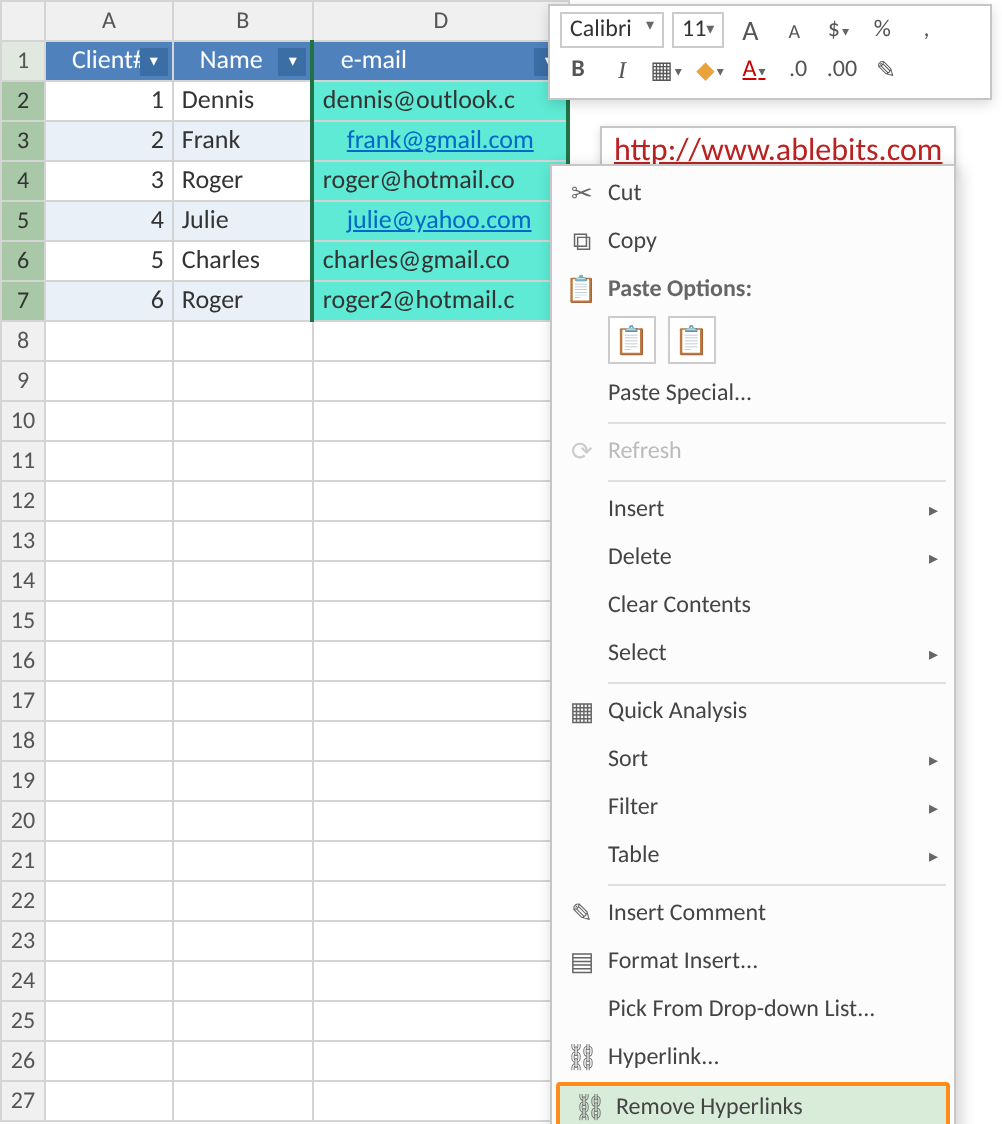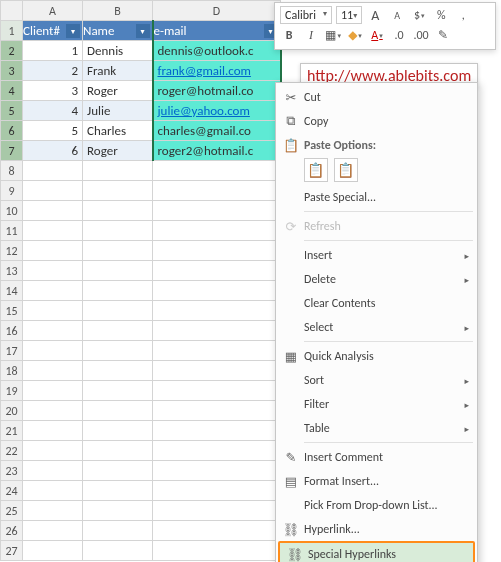--- a/index.html
+++ b/index.html
@@ -4,28 +4,28 @@
 <style>
 * { box-sizing: border-box; margin: 0; padding: 0; }
 body { font-family: Calibri, Arial, sans-serif; font-size: 13px; color: #333; background: #fff; width: 501px; height: 562px; overflow: hidden; position: relative; }
 
 
 .grid { border-collapse: collapse; position: absolute; top: 0; left: 0; }
 .grid th, .grid td { border: 1px solid #d4d4d4; height: 20px; font-weight: normal; }
 .hdr { background: #f0f0f0; text-align: center; font-size: 12px; color: #555; }
 .rowhdr { width: 22px; background: #f0f0f0; text-align: center; font-size: 12px; color: #555; }
 .colA { width: 60px; } .colB { width: 70px; } .colD { width: 128px; }
-.tblhdr { background: #4f81bd; color: #fff; padding: 0 0; position: relative; }
+.tblhdr { background: #4f81bd; color: #fff; padding: 0 13px; position: relative; }
 .drop { position: absolute; right: 2px; top: 3px; width: 14px; height: 14px; background: #3b6ea5; display: flex; align-items: center; justify-content: center; }
 .drop::after { content: "▾"; font-size: 8px; color: #fff; }
 .cell { padding: 0 4px; white-space: nowrap; overflow: hidden; }
 .num { text-align: right; }
 .band { background: #e9f0f8; }
 .sel { background: #5eead4; }
-.link { color: #0066cc; text-decoration: underline; }
+.link { color: #0066cc; text-decoration: underline; margin-left: 12px; }
 .rowhdr.selmark { background: #a8c8a8; color: #333; }
 .rowhdr.actmark { background: #e0e8e0; }
 .colD-sel { border-left: 2px solid #217346 !important; border-right: 2px solid #217346 !important; }
 
 
 .mini { position: absolute; top: 2px; left: 274px; width: 222px; background: #fff; border: 1px solid #c6c6c6; box-shadow: 0 2px 6px rgba(0,0,0,.15); padding: 3px 5px; font-size: 12px; }
 .mini-row { display: flex; align-items: center; gap: 4px; margin-bottom: 2px; }
 .fontbox { border: 1px solid #ccc; padding: 1px 4px; min-width: 52px; display: flex; align-items: flex-start; justify-content: space-between; }
 .sizebox { border: 1px solid #ccc; padding: 1px 4px; min-width: 26px; display: flex; align-items: center; justify-content: space-between; }
 .tiny { font-size: 8px; color: #666; }
@@ -339,15 +339,15 @@
   <div class="ctx-item">
       <span class="ctx-ico"></span>
       <span class="ctx-lbl">Pick From Drop-down List...</span>
     </div>
   <div class="ctx-item">
       <span class="ctx-ico">⛓</span>
       <span class="ctx-lbl">Hyperlink...</span>
     </div>
   <div class="ctx-item hl">
       <span class="ctx-ico">⛓</span>
-      <span class="ctx-lbl">Special Hyperlinks</span>
+      <span class="ctx-lbl">Remove Hyperlinks</span>
     </div>
 </div>
 
 </body></html>

